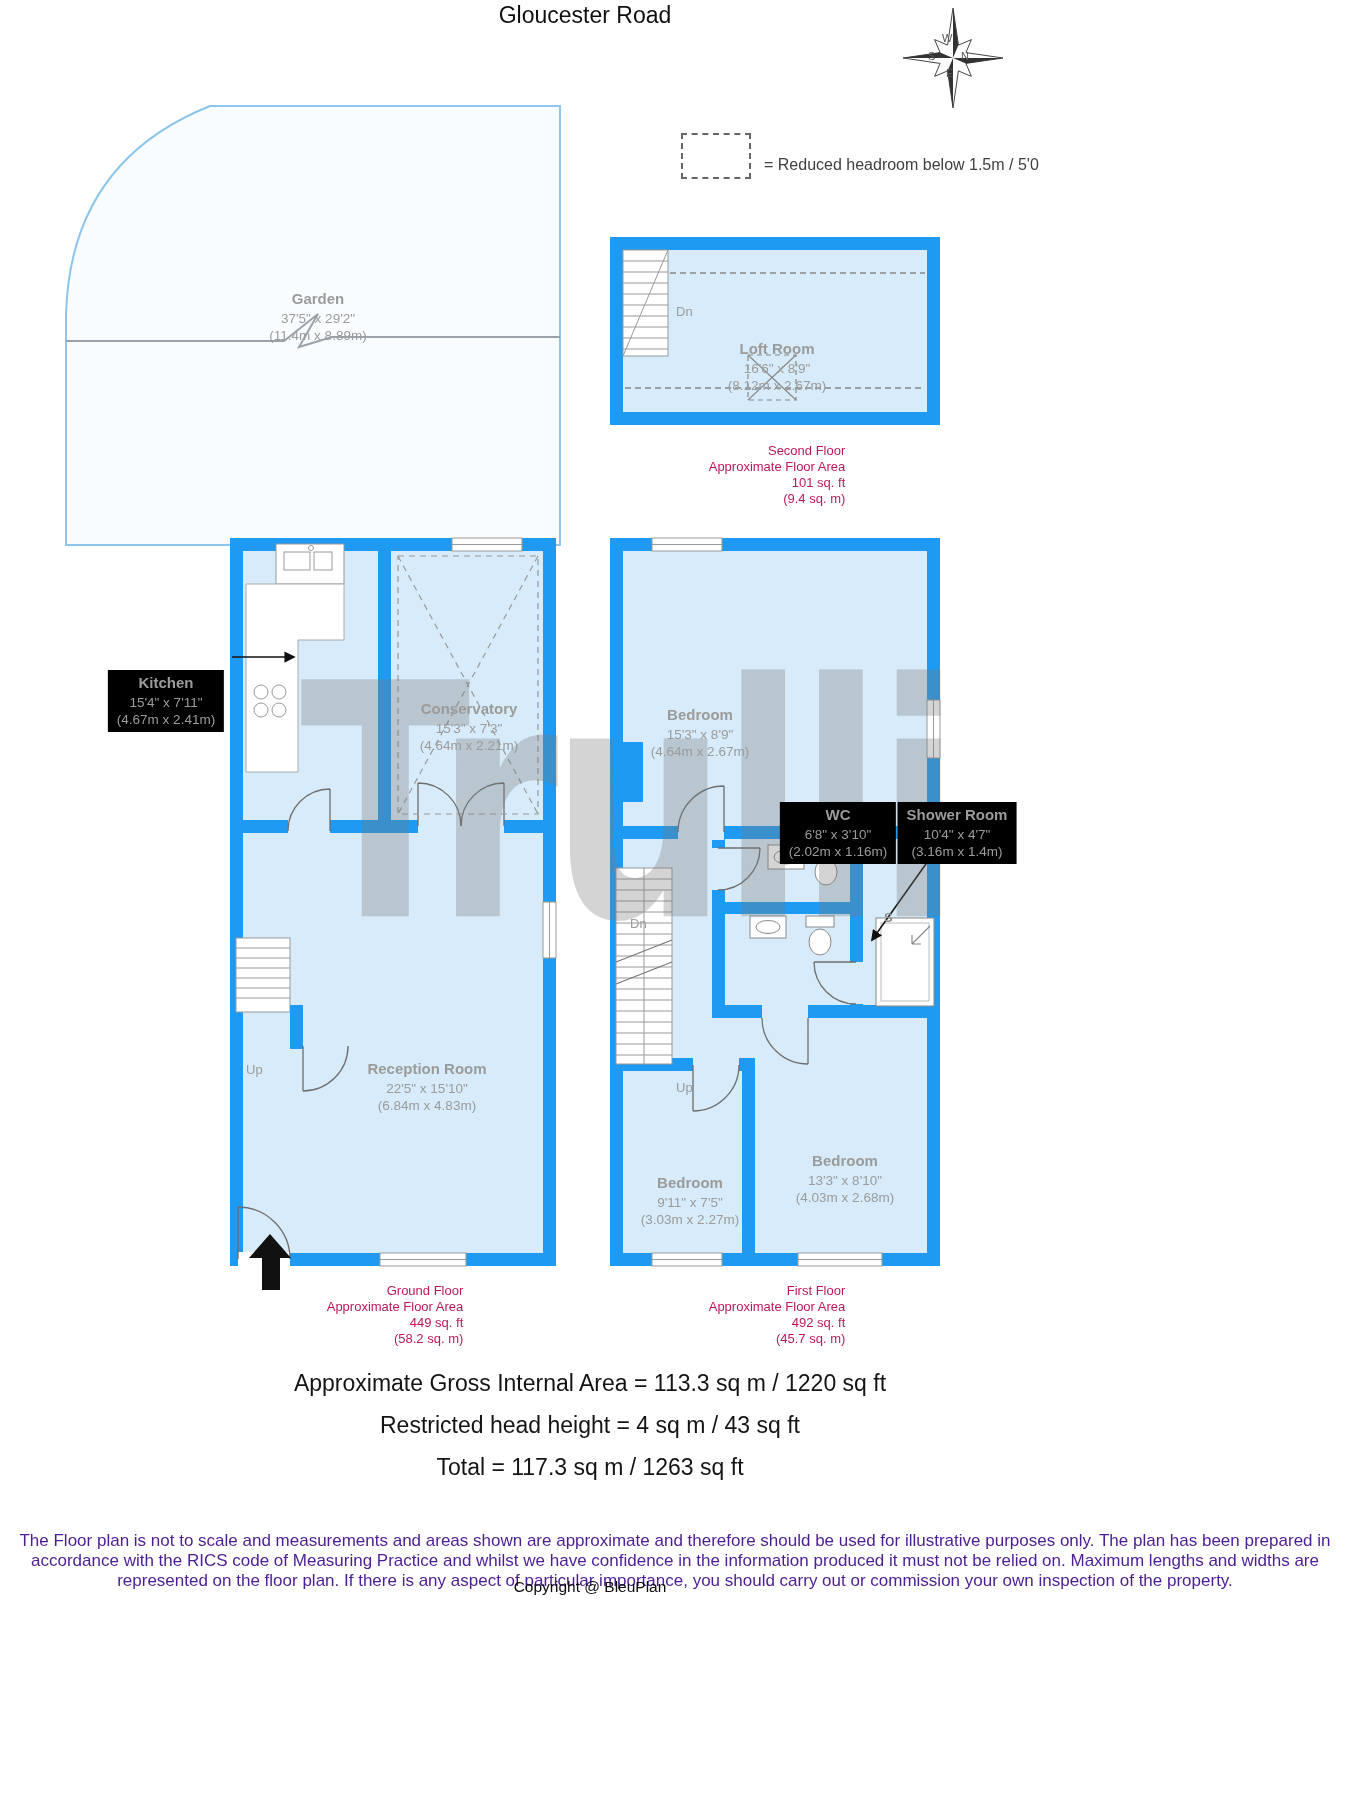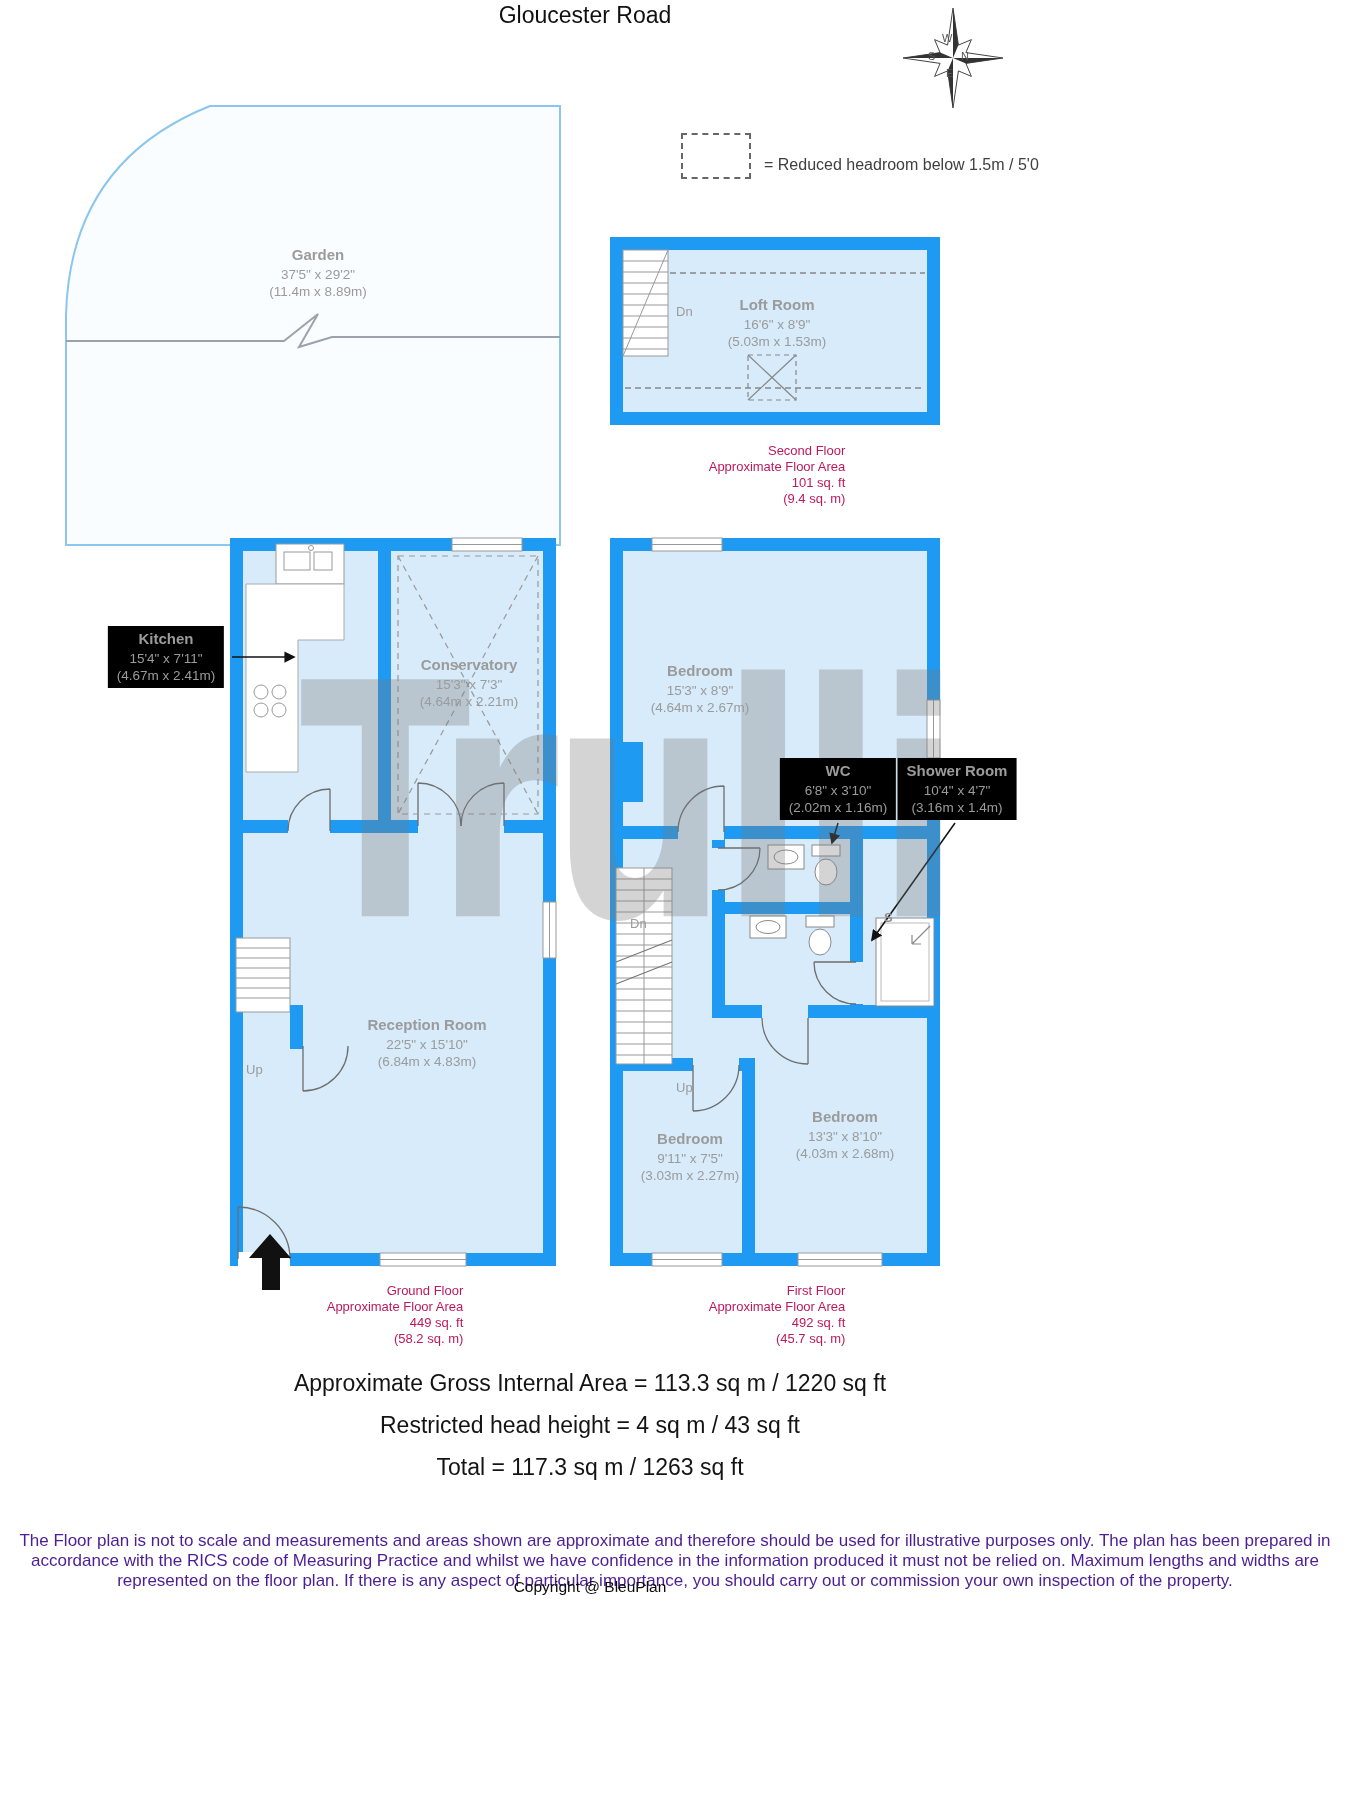--- a/index.html
+++ b/index.html
@@ -11,21 +11,21 @@
              font-size:250px;line-height:1;letter-spacing:-8px;
              color:rgba(122,122,122,.32);transform:scaleY(1.3);
              transform-origin:top left;white-space:nowrap;pointer-events:none;}
   .title{position:absolute;left:0;top:2px;width:1170px;text-align:center;z-index:3;
          font-size:23px;color:#101010;}
   .legend-box{position:absolute;left:681px;top:133px;width:66px;height:42px;
               border:2px dashed #666;z-index:3;}
   .legend-text{position:absolute;left:764px;top:156px;font-size:16px;color:#404040;z-index:3;white-space:nowrap;}
   .compass-letter{position:absolute;z-index:3;font-size:11px;color:#555;}
   .room-label{position:absolute;transform:translateX(-50%);text-align:center;
-              color:#9b9b9b;white-space:nowrap;z-index:3;}
+              color:#9b9b9b;white-space:nowrap;z-index:3;margin-top:44px;}
   .room-label .nm{font-size:15px;font-weight:700;margin-bottom:3px;}
   .room-label .dm{font-size:13.5px;line-height:17px;}
   .room-label.boxed{background:#000000;padding:4px 9px;}
   .caption{position:absolute;transform:translateX(-50%);text-align:right;
            color:#be185d;font-size:13px;line-height:16px;z-index:3;white-space:nowrap;}
   .lbl{position:absolute;font-size:13px;color:#9b9b9b;z-index:3;margin-top:44px;}
   .lbl.bold{font-weight:700;color:#8f8f8f;}
   .summary{position:absolute;left:0;top:1370px;width:1180px;text-align:center;z-index:3;}
   .summary div{font-size:23px;color:#141414;margin-bottom:15px;}
   .disclaimer{position:absolute;left:5px;top:1502px;width:1340px;text-align:center;
@@ -202,21 +202,21 @@
   <div class="room-label" style="left:318px;top:246px">
     <div class="nm">Garden</div>
     <div class="dm">37'5" x 29'2"</div>
     <div class="dm">(11.4m x 8.89m)</div>
   </div>
 
   <div class="lbl" style="left:676px;top:260px">Dn</div>
   <div class="room-label" style="left:777px;top:296px">
     <div class="nm">Loft Room</div>
     <div class="dm">16'6" x 8'9"</div>
-    <div class="dm">(5.03m x 1.53m)</div>
+    <div class="dm">(8.12m x 2.67m)</div>
   </div>
   <div class="caption" style="left:777px;top:443px">
     <div>Second Floor</div>
     <div>Approximate Floor Area</div>
     <div>101 sq. ft</div>
     <div>(9.4 sq. m)</div>
   </div>
 
   <div class="room-label boxed" style="left:166px;top:626px">
     <div class="nm">Kitchen</div>

